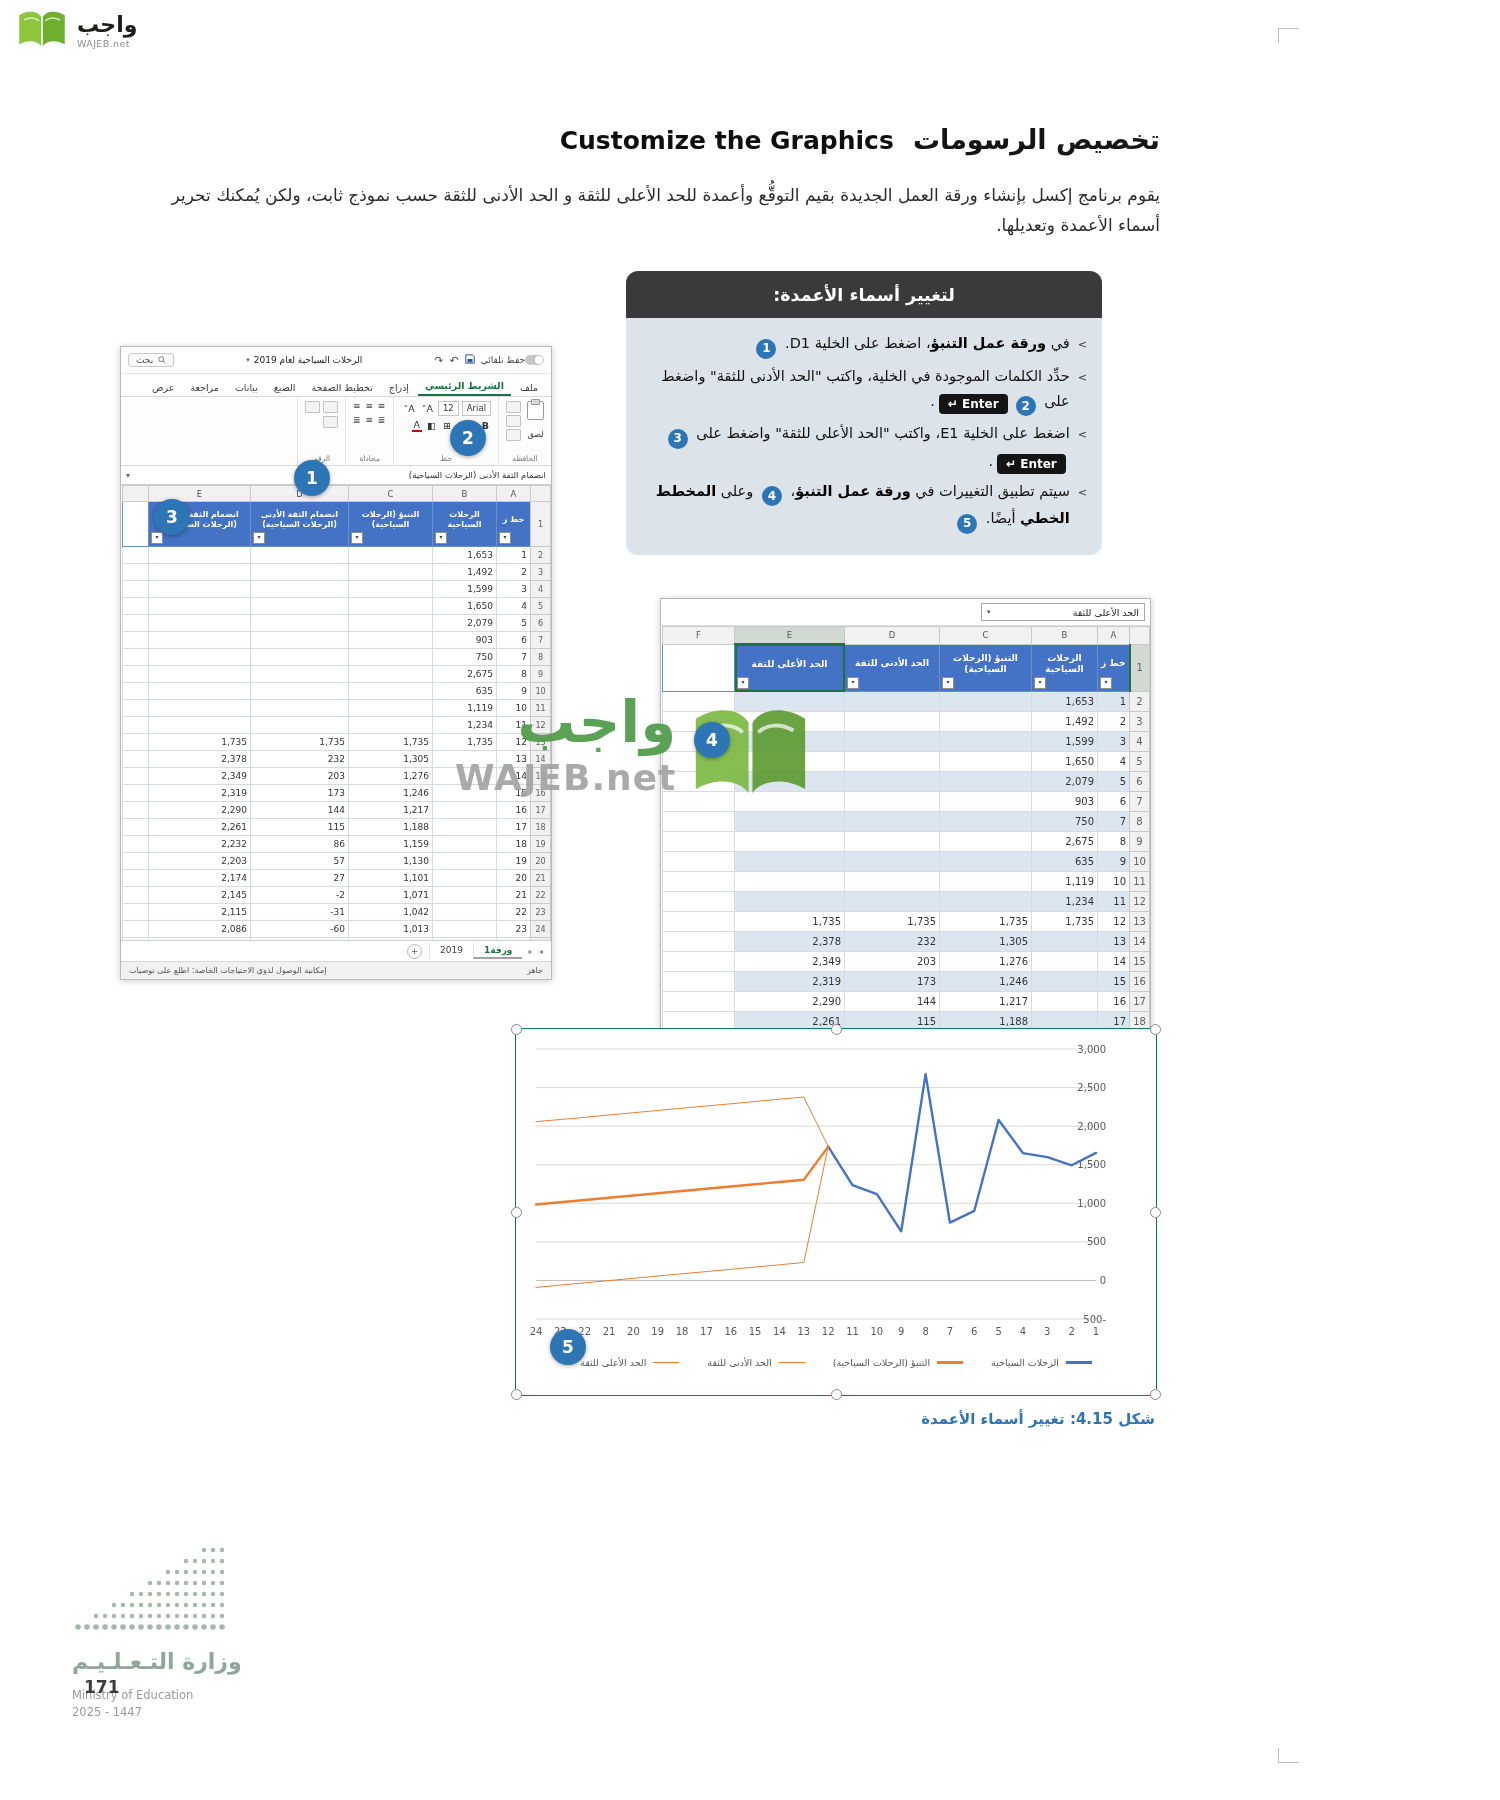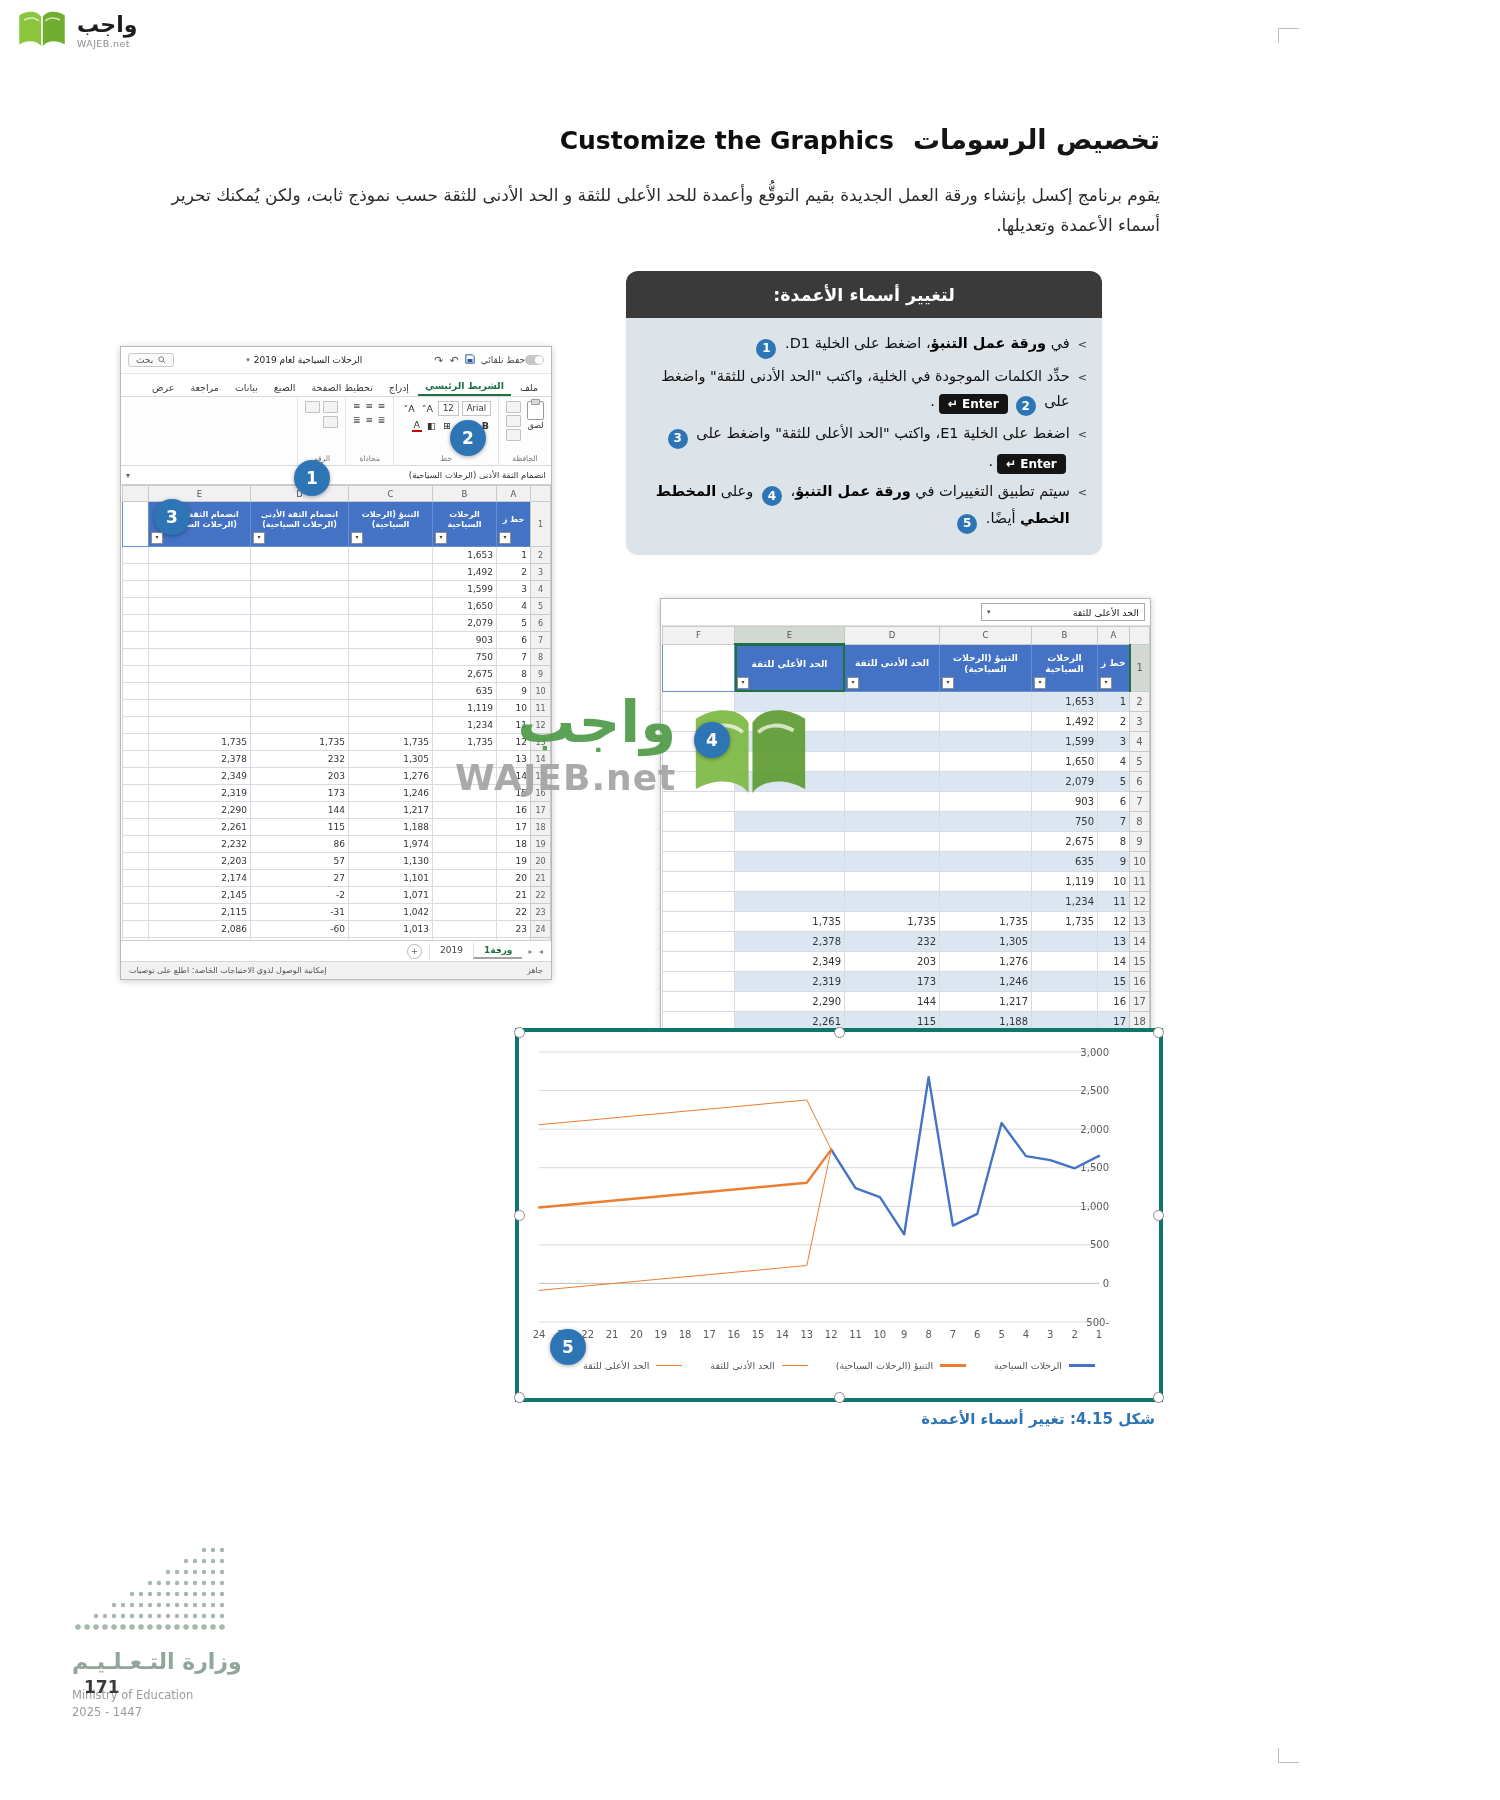--- a/index.html
+++ b/index.html
@@ -64,21 +64,21 @@
   .xl-tabs{height:22px;flex:0 0 22px;display:flex;align-items:flex-end;padding:0 6px;border-bottom:1px solid #d9d9d9;
            font-size:9.5px;color:#3b3b3b;gap:2px;}
   .rtab{padding:3px 7px 3px;white-space:nowrap;}
   .rtab.active{color:#1e7145;font-weight:bold;border-bottom:2.5px solid #1e7145;}
 
   .xl-ribbon{height:68px;flex:0 0 68px;display:flex;align-items:stretch;background:#fdfdfd;
              border-bottom:1px solid #d9d9d9;overflow:hidden;}
   .grp{display:flex;flex-direction:column;justify-content:space-between;border-left:1px solid #e4e4e4;padding:4px 7px 2px;}
   .grp-label{text-align:center;font-size:7.5px;color:#7a7a7a;padding-top:2px;}
   .grp-row{display:flex;gap:6px;align-items:flex-start;}
-  .paste-btn{display:flex;flex-direction:column;align-items:center;font-size:8px;color:#333;gap:1px;cursor:default;}
+  .paste-btn{display:flex;flex-direction:column;align-items:center;font-size:8px;color:#333;gap:10px;cursor:default;}
   .p-ico{width:15px;height:17px;border:1px solid #9a9a9a;background:#fff;border-radius:2px;position:relative;}
   .p-ico:before{content:"";position:absolute;top:-3px;left:3px;right:3px;height:4px;background:#d9d9d9;border:1px solid #9a9a9a;border-radius:1px;}
   .mini-col{display:flex;flex-direction:column;gap:2px;}
   .mini{width:13px;height:10px;border:1px solid #c2c2c2;background:#f3f3f3;border-radius:1px;}
   .font-rows{display:flex;flex-direction:column;gap:3px;}
   .font-row{display:flex;gap:3px;align-items:center;}
   .fbox{border:1px solid #c4c4c4;background:#fff;padding:0 4px;font-size:8.5px;color:#333;height:13px;line-height:12px;direction:ltr;}
   .fmt{font-size:9.5px;color:#333;padding:0 2px;line-height:13px;}
   .fmt.u{text-decoration:underline;}
   .fmt.red{border-bottom:2px solid #c00;line-height:10px;}
@@ -117,21 +117,21 @@
   .xl-status{height:17px;flex:0 0 17px;display:flex;align-items:center;justify-content:space-between;
              background:#f1f1f1;border-top:1px solid #d7d7d7;padding:0 8px;font-size:8px;color:#555;}
 
   .xr-namebar{height:22px;display:flex;align-items:center;padding:2px 5px;background:#fff;border-bottom:1px solid #e2e2e2;}
   .namebox{width:152px;height:16px;border:1px solid #a9a9a9;display:flex;align-items:center;justify-content:space-between;
            padding:0 5px;font-size:9.5px;color:#222;background:#fff;}
   .nb-dd{font-size:7px;color:#555;}
 
   
   .chart{position:absolute;left:515px;top:1028px;width:640px;height:366px;background:#fff;
-         border:4px solid #0f766e;z-index:20;}
+         border:1px solid #0f766e;z-index:20;}
   .chart svg{position:absolute;left:4px;top:10px;}
   .chart-legend{position:absolute;left:40px;right:40px;top:318px;height:30px;display:flex;direction:rtl;
                 justify-content:center;align-items:center;gap:28px;}
   .lg-item{display:flex;align-items:center;gap:7px;font-size:9.5px;color:#555;}
   .lg-swatch{width:26px;height:0;border-top:3px solid #000;display:inline-block;}
   .handle{position:absolute;width:9px;height:9px;border-radius:50%;background:#fff;border:1px solid #8a8a8a;z-index:21;}
   .h-tl{left:-5px;top:-5px;} .h-tm{left:50%;margin-left:-5px;top:-5px;} .h-tr{right:-5px;top:-5px;}
   .h-ml{left:-5px;top:50%;margin-top:-5px;} .h-mr{right:-5px;top:50%;margin-top:-5px;}
   .h-bl{left:-5px;bottom:-5px;} .h-bm{left:50%;margin-left:-5px;bottom:-5px;} .h-br{right:-5px;bottom:-5px;}
 
@@ -497,21 +497,21 @@
               <td class="num"></td>
               <td class="num">1,188</td>
               <td class="num">115</td>
               <td class="num">2,261</td>
               <td class="f"></td>
             </tr>
             <tr>
               <td class="rn">19</td>
               <td class="num">18</td>
               <td class="num"></td>
-              <td class="num">1,974</td>
+              <td class="num">1,159</td>
               <td class="num">86</td>
               <td class="num">2,232</td>
               <td class="f"></td>
             </tr>
             <tr>
               <td class="rn">20</td>
               <td class="num">19</td>
               <td class="num"></td>
               <td class="num">1,130</td>
               <td class="num">57</td>

